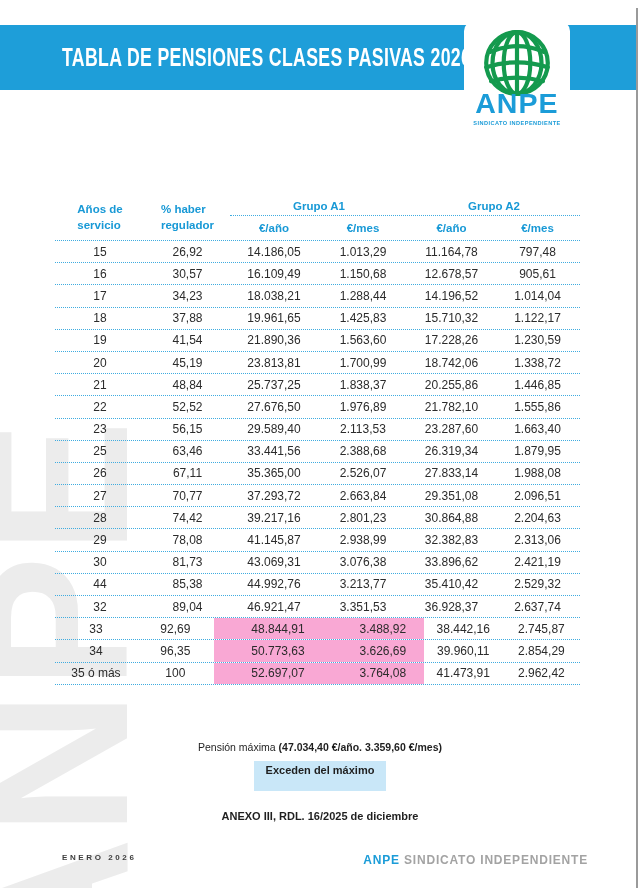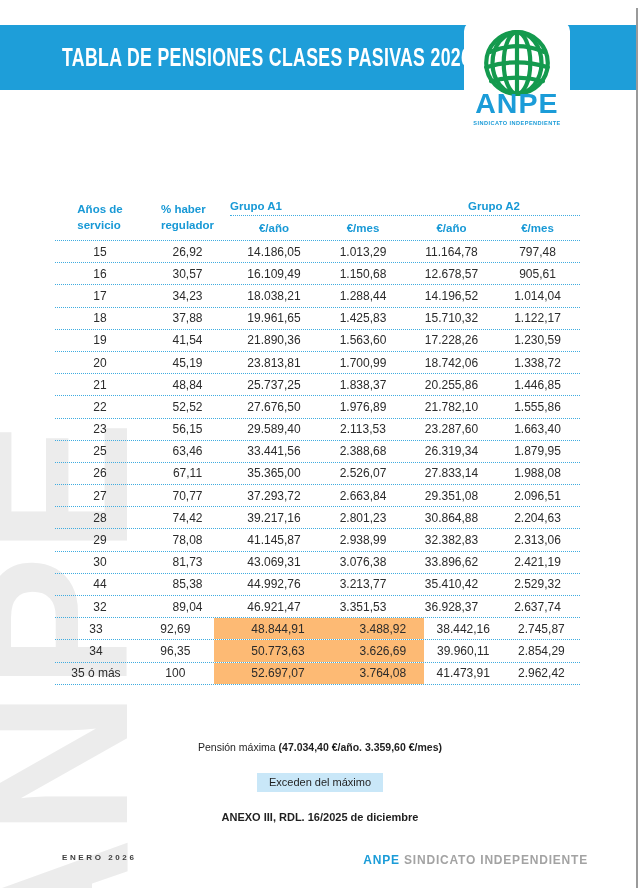--- a/index.html
+++ b/index.html
@@ -42,37 +42,37 @@
   
   .ptable{position:absolute; left:55px; top:196px; width:525px; z-index:1;}
   .thead{display:flex; color:#1899d6; font-weight:bold; font-size:11.5px;}
   .hcell{display:flex; align-items:center; justify-content:center;
     text-align:left; white-space:pre-line; height:44px; line-height:1.35;}
   .c1{width:90px;} .c2{width:85px;} .c3{width:88px;} .c4{width:90px;}
   .c5{width:87px;} .c6{width:85px;}
   .hgroups{width:350px;}
   .grouprow{display:flex; height:19px; align-items:center;
     border-bottom:1px dotted #3face0;}
-  .g1{width:178px; }
+  .g1{width:178px; text-align:center;}
   .g2{width:172px; text-align:center;}
   .subrow{display:flex; height:24px; align-items:center;}
   .subrow .scell{text-align:center;}
   .fulldotted{height:0; border-bottom:1px dotted #3face0;}
   .trow{display:flex; align-items:center; height:21.2px;
     border-bottom:1px dotted #3face0; font-size:12px; color:#2b2b2b;}
   .tcell{text-align:center; height:100%; display:flex;
     align-items:center; justify-content:center;}
-  .tcell.hl{background:#fdba74;padding-left:24px;}
+  .tcell.hl{background:#f9a8d4;padding-left:24px;}
   
   .notes{position:absolute; left:0; top:741px; width:640px;
     text-align:center; z-index:1; font-size:10.5px; color:#1f1f1f;}
   .note-line{margin-bottom:6px;}
   .badge{
-    display:inline-block; background:#c9e7f8; font-weight:normal;
-    padding:3px 12px 4px 12px; margin-top:14px; margin-bottom:7px; font-size:11px;
+    display:inline-block; background:#c9e7f8; font-weight:bold;
+    padding:3px 12px 15px 12px; margin-top:2px; margin-bottom:7px; font-size:11px;
   }
   .anexo{font-weight:bold; font-size:11px; margin-top:12px;}
   
   .foot-date{
     position:absolute; left:62px; top:853px; font-size:8px; font-weight:bold;
     letter-spacing:2.6px; color:#3d3d3d; z-index:1;
   }
   .foot-brandline{
     position:absolute; right:52px; top:853px; font-size:12px; font-weight:bold;
     letter-spacing:0.8px; z-index:1; white-space:nowrap;

